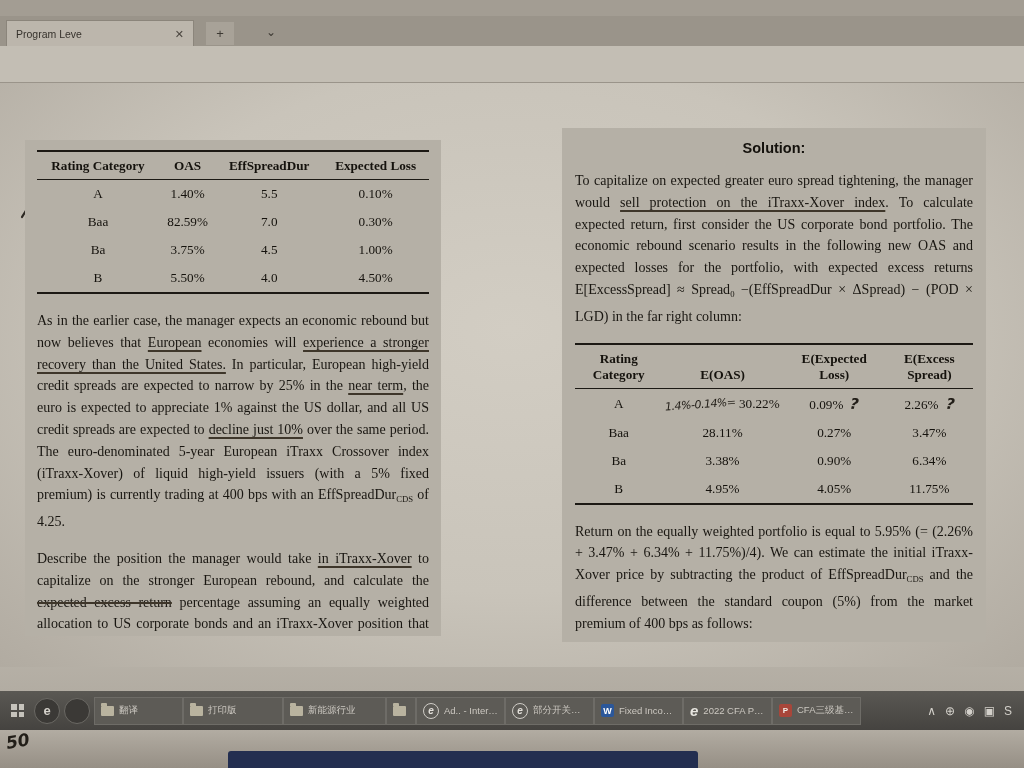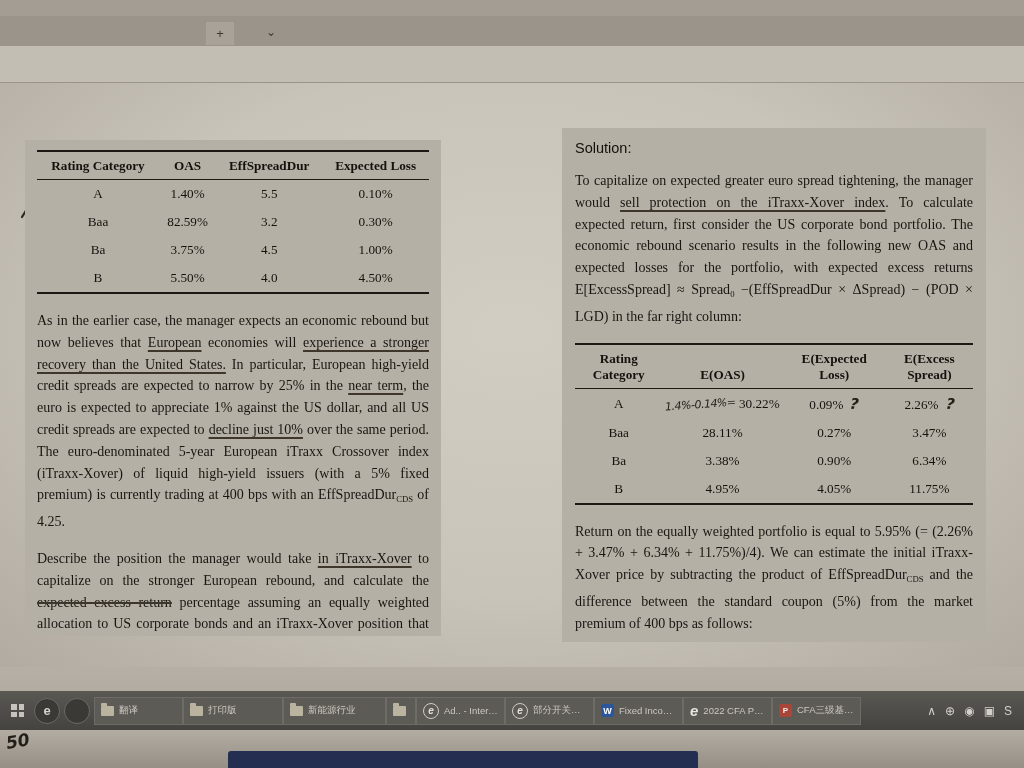--- a/index.html
+++ b/index.html
@@ -29,21 +29,21 @@
 
   
   .paper{position:absolute;left:0;top:83px;right:0;height:584px;
     background:radial-gradient(ellipse at 50% 42%,#d2cdc3 0%,#c9c4ba 55%,#b1aba1 100%);}
   .panel{position:absolute;background:#b5b0a6;color:#1b1813;box-sizing:border-box;overflow:hidden;}
   .panel-left{left:25px;top:57px;width:416px;height:496px;padding:10px 12px 8px;}
   .panel-right{left:562px;top:45px;width:424px;height:514px;padding:10px 13px 8px;}
 
   .book-p{font-family:"Liberation Serif",serif;font-size:14px;line-height:21.8px;
     text-align:justify;margin:0 0 15px 0;color:#191611;}
-  .solution-h{font-weight:normal;font-size:14.5px;color:#14110c;margin:2px 0 14px 0;}
+  .solution-h{font-weight:bold;font-size:14.5px;color:#14110c;margin:2px 0 14px 0;text-align:center;}
 
   table{width:100%;border-collapse:collapse;font-family:"Liberation Serif",serif;
     font-size:13.2px;color:#15120d;}
   .btable{border-top:2.4px solid #1c1914;border-bottom:2.4px solid #1c1914;margin-bottom:16px;}
   .btable thead th{border-bottom:1.8px solid #1c1914;font-weight:bold;padding:6px 3px 5px;vertical-align:bottom;}
   .btable td{padding:6px 3px;white-space:nowrap;}
   .btable th:first-child,.btable td:first-child{text-align:center;}
   .btable th:not(:first-child),.btable td:not(:first-child){text-align:center;}
   .t-right{margin-top:2px;}
 
@@ -88,20 +88,24 @@
     background:linear-gradient(#b2aca2,#968f85);}
   .navy{position:absolute;left:228px;top:751px;width:470px;height:17px;background:#232e50;border-radius:3px 3px 0 0;}
 </style>
 </head>
 <body>
 
 <div class="photo">
 
   <div class="band-a"></div>
   <div class="tabstrip"></div>
+  <div class="tab">
+    <span>Program Leve</span>
+    <span class="tab-close">✕</span>
+  </div>
   <div class="newtab">+</div>
   <div class="tabchev">⌄</div>
 
   <div class="urlrow">
     <div class="urlfield">
       <span class="page-icon"></span>
       <span>file:///E:/日常/人名文件/贸易金融部/CFA3%20教材/原版书/2022-L3V3.epub</span>
     </div>
     <span class="url-star star-1">☆</span>
     <span class="url-star star-2">☆</span>
@@ -126,21 +130,21 @@
         <tbody>
             <tr>
               <td><span>A</span></td>
               <td><span>1.40%</span></td>
               <td><span>5.5</span></td>
               <td><span>0.10%</span></td>
             </tr>
             <tr>
               <td><span>Baa</span></td>
               <td><span>82.59%</span></td>
-              <td><span>3.2</span></td>
+              <td><span>7.0</span></td>
               <td><span>0.30%</span></td>
             </tr>
             <tr>
               <td><span>Ba</span></td>
               <td><span>3.75%</span></td>
               <td><span>4.5</span></td>
               <td><span>1.00%</span></td>
             </tr>
             <tr>
               <td><span>B</span></td>

